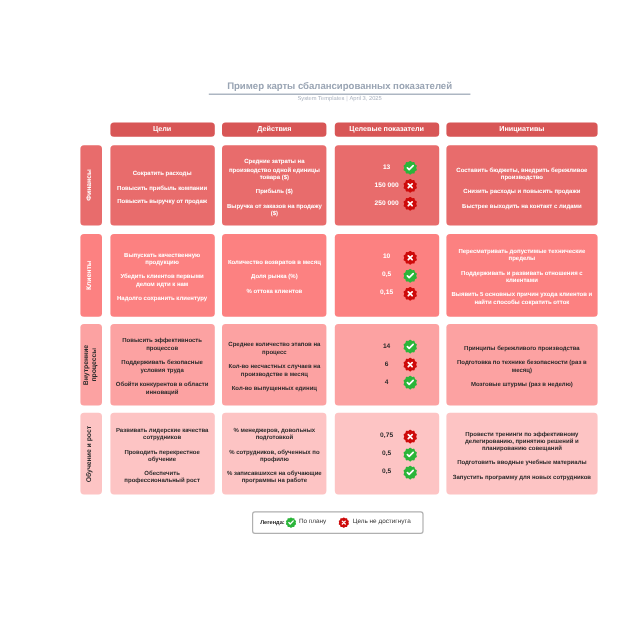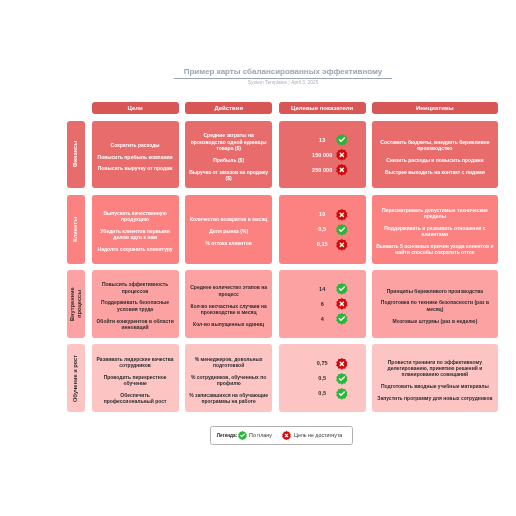--- a/index.html
+++ b/index.html
@@ -43,21 +43,21 @@
   .legend .lbl{font-size:4.7px;font-weight:bold;color:#1f1f1f;margin-right:0.3px;}
   .legend .item{display:flex;align-items:center;font-size:5.3px;color:#333333;}
   .legend .item+.item{margin-left:10.6px;}
   .legend .badge{position:relative;width:8.7px;height:8.7px;flex:0 0 8.7px;margin-right:2.9px;display:inline-block;line-height:0;}
 </style>
 </head>
 <body>
 
 <div class="page">
   <div class="title-wrap">
-    <div class="title">Пример карты сбалансированных эффективному</div>
+    <div class="title">Пример карты сбалансированных показателей</div>
     <div class="title-rule"></div>
     <div class="subtitle">
       <span>System Templates</span><span class="sep">|</span><span>April 3, 2025</span>
     </div>
   </div>
   <div class="board" id="board">
       <div class="hdr" style="left:91.5px;width:87.2px;">
         <span>Цели</span>
       </div>
       <div class="hdr" style="left:185px;width:87.3px;">

